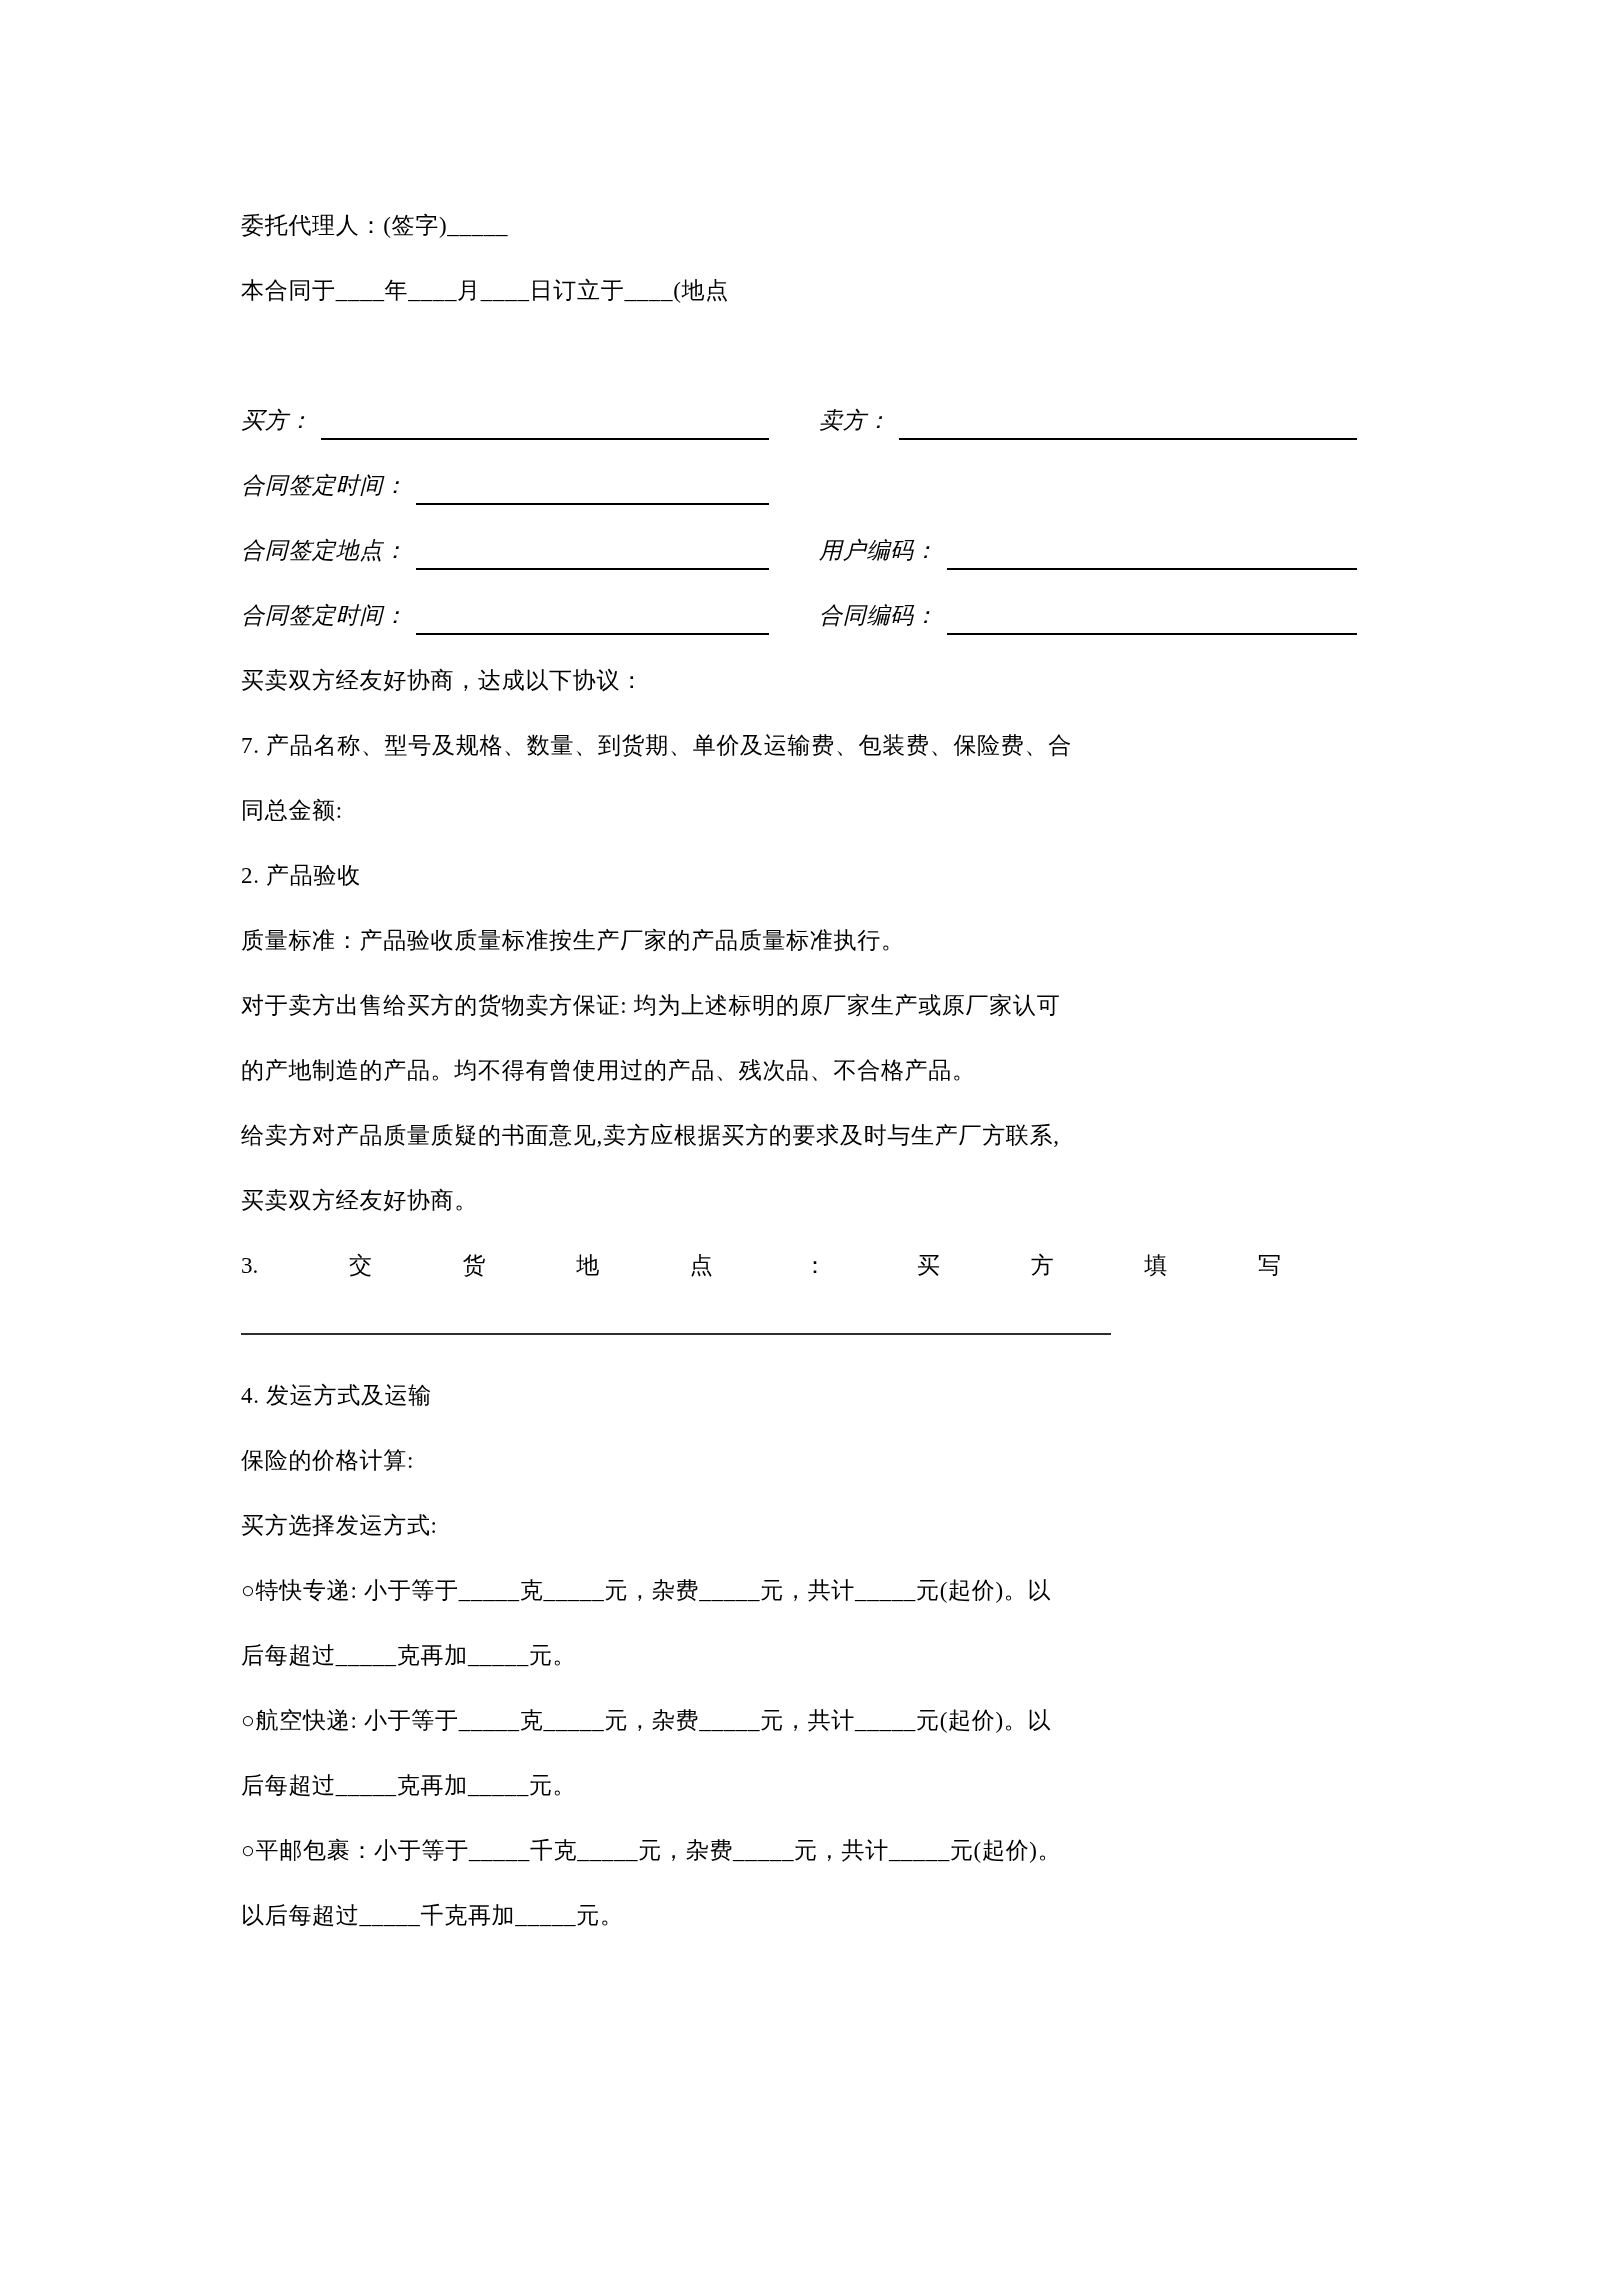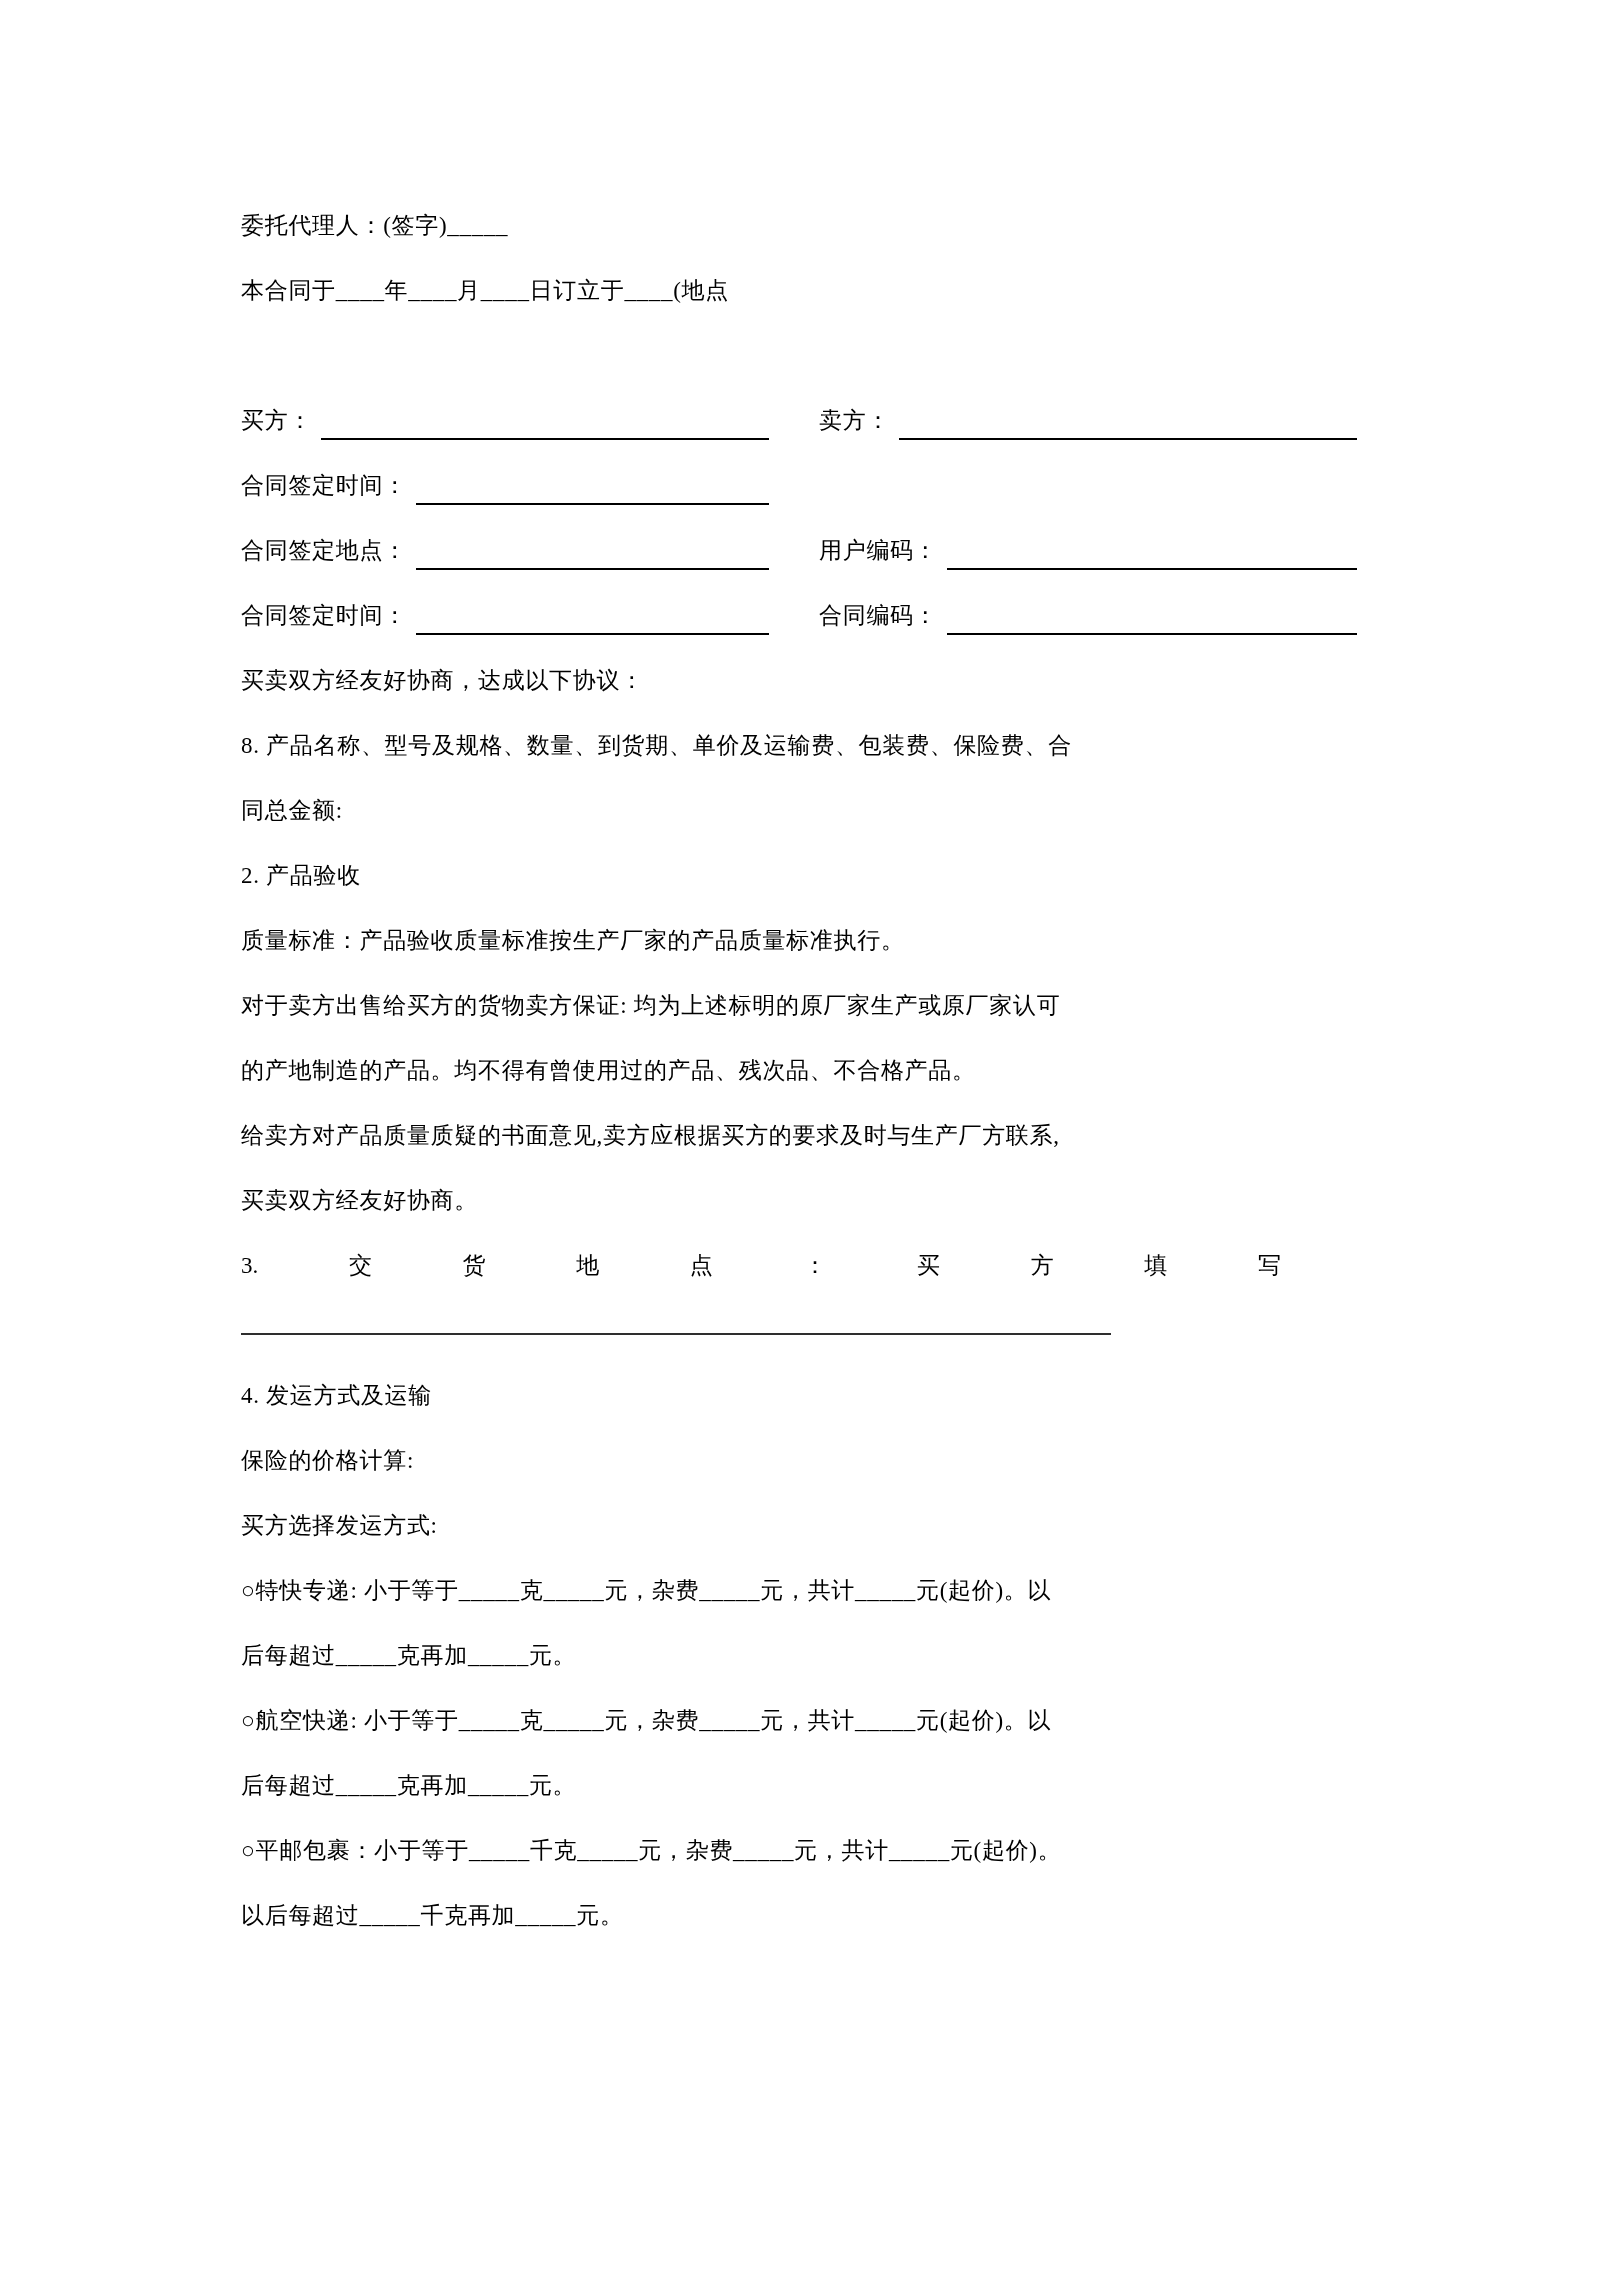--- a/index.html
+++ b/index.html
@@ -28,20 +28,21 @@
   .spacer { height: 65px; }
   .row { display: flex; height: 65px; }
   .cell { display: flex; }
   .cell-left  { width: 528px; }
   .cell-right { width: 538px; margin-left: 50px; }
   .row-label {
     flex: 0 0 auto;
     line-height: 65px;
     white-space: pre;
     letter-spacing: 0.7px;
+    font-style: italic;
   }
   .fill {
     flex: 1 1 auto;
     height: 0;
     border-bottom: 2px solid #000;
     align-self: flex-end;
     margin-left: 9.2px;
     margin-bottom: 13px;
   }
   .spread {
@@ -109,21 +110,21 @@
         <span class="fill"></span>
       </div>
       <div class="cell cell-right">
         <span class="row-label">合同编码：</span>
         <span class="fill"></span>
       </div>
     </div>
 
     <div class="line">买卖双方经友好协商，达成以下协议：</div>
 
-    <div class="line">8. 产品名称、型号及规格、数量、到货期、单价及运输费、包装费、保险费、合</div>
+    <div class="line">7. 产品名称、型号及规格、数量、到货期、单价及运输费、包装费、保险费、合</div>
     <div class="line">同总金额:</div>
 
     <div class="line">2. 产品验收</div>
     <div class="line">质量标准：产品验收质量标准按生产厂家的产品质量标准执行。</div>
     <div class="line">对于卖方出售给买方的货物卖方保证: 均为上述标明的原厂家生产或原厂家认可</div>
     <div class="line">的产地制造的产品。均不得有曾使用过的产品、残次品、不合格产品。</div>
     <div class="line">给卖方对产品质量质疑的书面意见,卖方应根据买方的要求及时与生产厂方联系,</div>
     <div class="line">买卖双方经友好协商。</div>
 
     <div class="spread">

